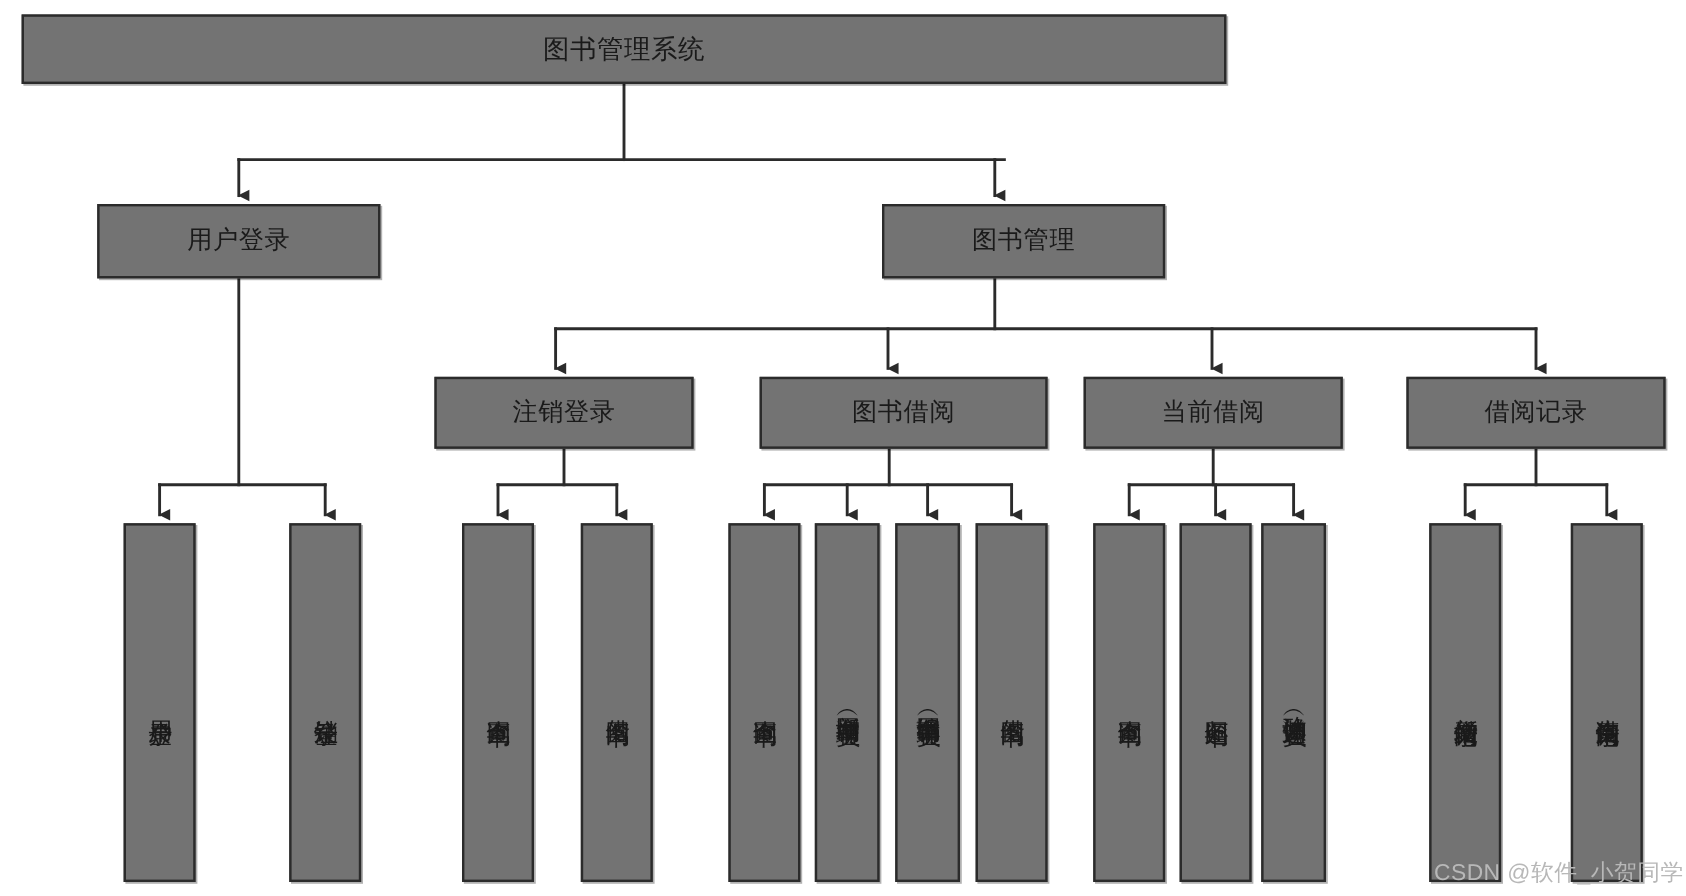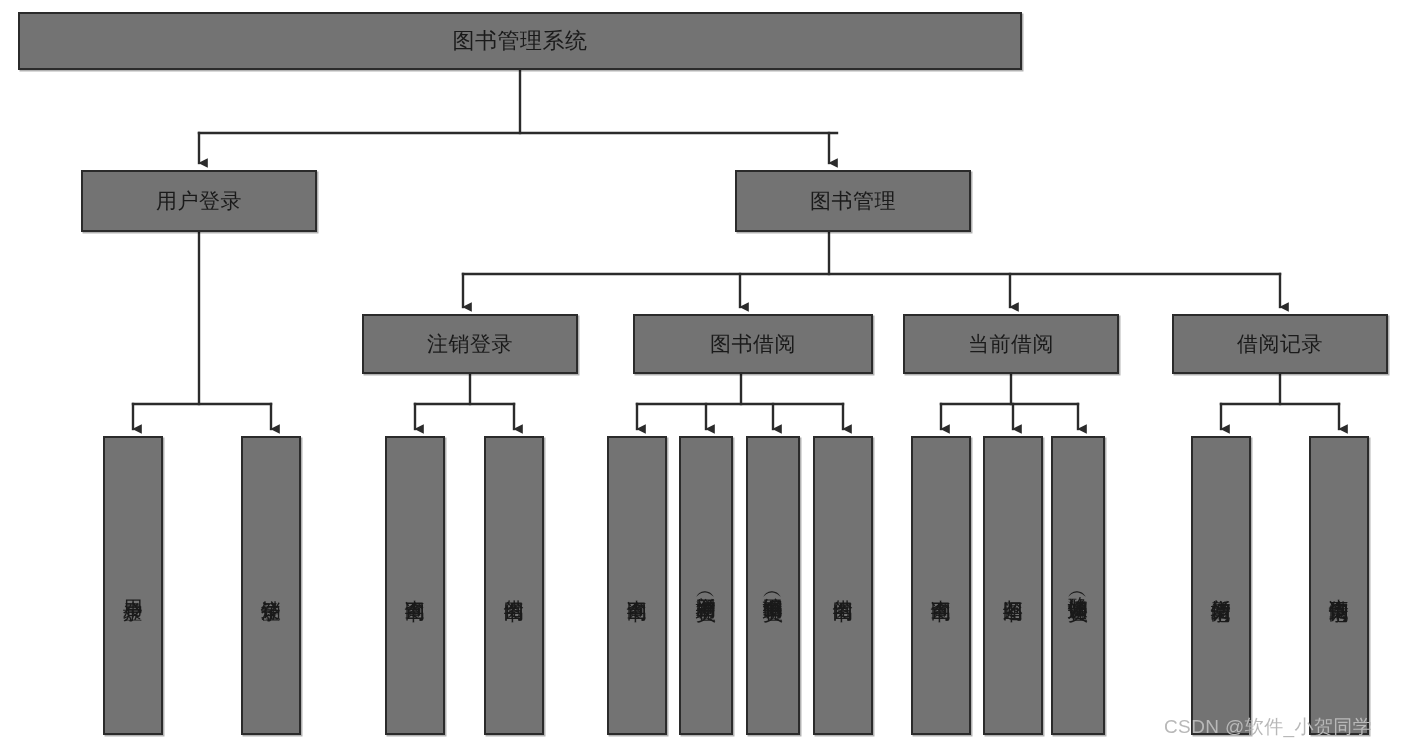--- a/index.html
+++ b/index.html
@@ -190,15 +190,15 @@
   </div>
 
   <div class="node vertical" style="left:1191px; top:436px; width:60px; height:299px;">
     <span class="label">新增借阅记录</span>
   </div>
 
   <div class="node vertical" style="left:1309px; top:436px; width:60px; height:299px;">
     <span class="label">查询借阅记录</span>
   </div>
 
-  <div class="watermark" style="left:1164px; top:714px;">CSDN @软件_小贺同学</div>
+  <div class="watermark" style="left:1195px; top:714px;">CSDN @软件_小贺同学</div>
 
 </div>
 
 </body></html>

